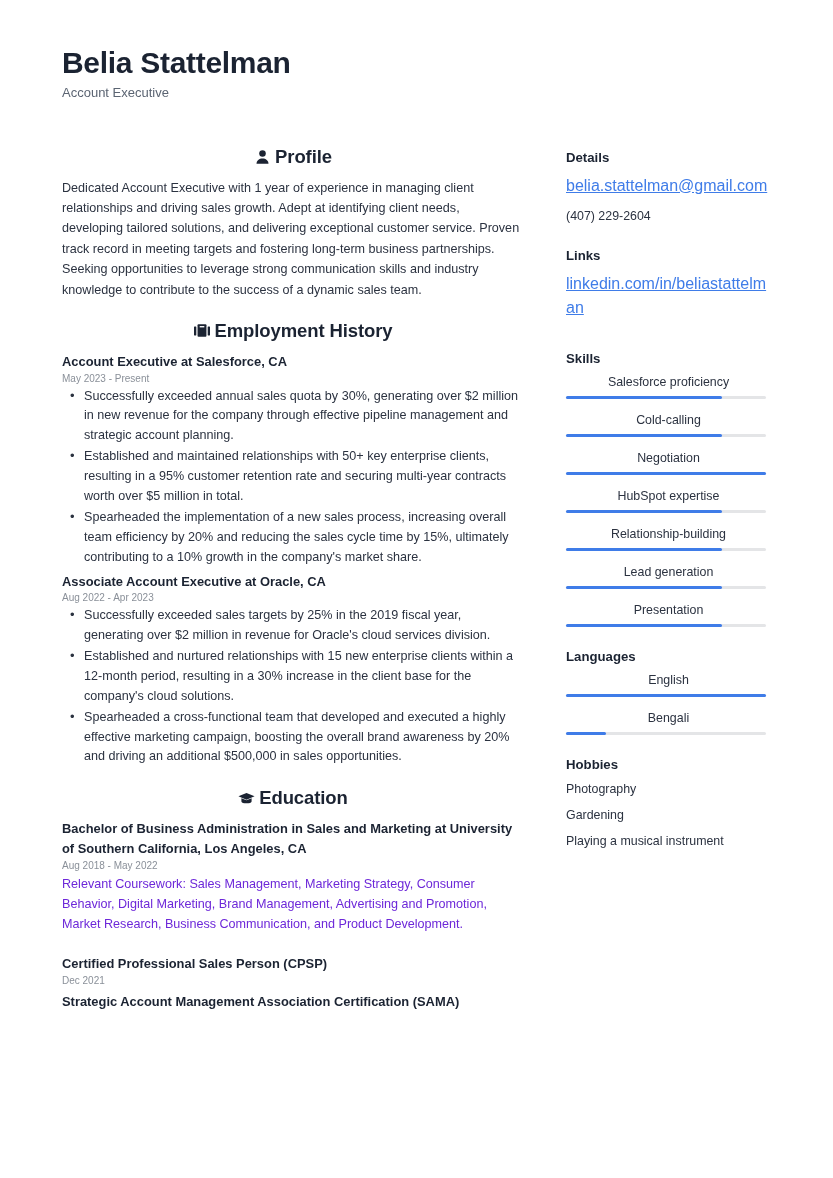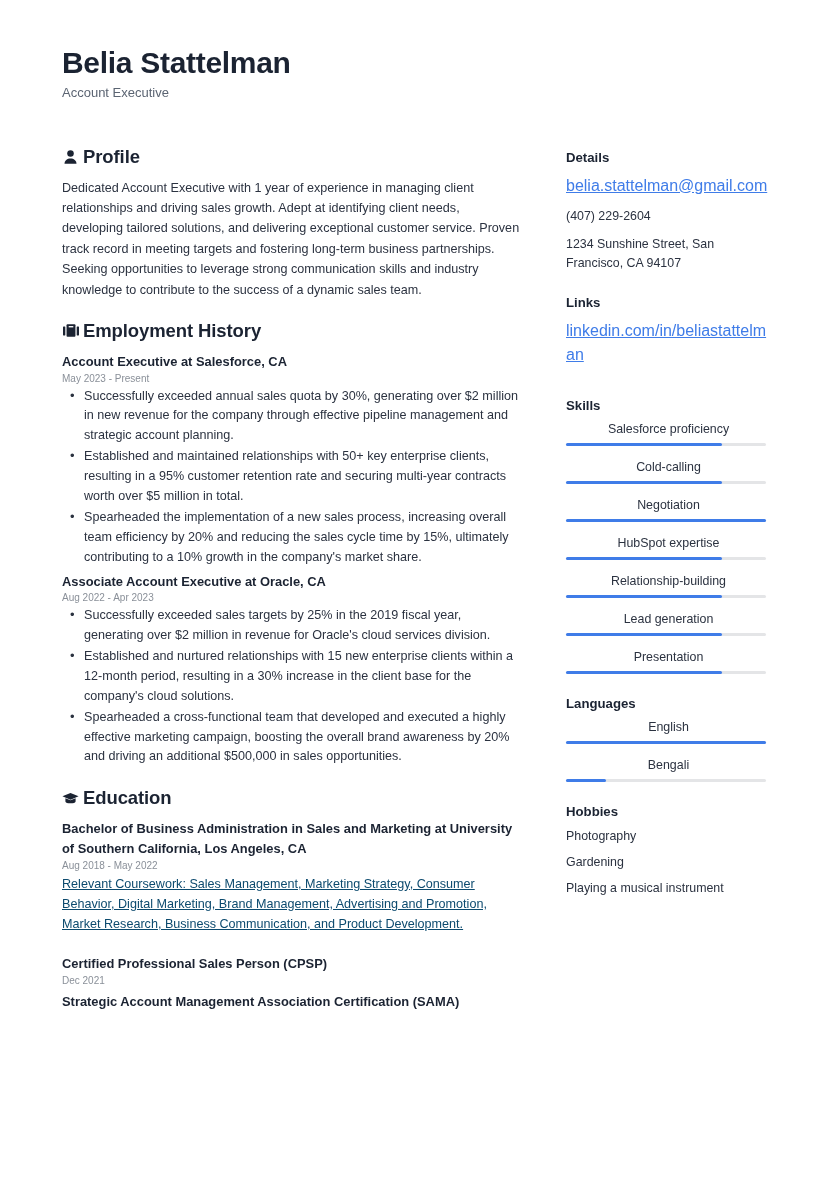--- a/index.html
+++ b/index.html
@@ -20,38 +20,38 @@
   }
   .job-title { font-size: 13px; color: #5b6472; margin-top: 5px; }
 
   
   .cols { display: flex; align-items: flex-start; }
   .left { width: 462px; flex: none; }
   .right { width: 205px; flex: none; margin-left: 42px; padding-top: 4px; }
 
   
   .section { margin-bottom: 20px; }
-  .section-head { display: flex; align-items: center; gap: 4px; margin-bottom: 10px; }
+  .section-head { display: flex; align-items: center; gap: 4px; margin-bottom: 10px; justify-content: center; }
   .section-icon { width: 17px; height: 18px; display: flex; align-items: center; justify-content: center; color: #1b2332; flex: none; }
   .section-icon svg { display: block; }
   .section-title { font-size: 18.5px; font-weight: bold; color: #1b2332; letter-spacing: -0.1px; }
 
   .body-text { font-size: 12.6px; line-height: 1.62; color: #2b3240; }
   .entry-title { font-size: 12.9px; font-weight: bold; color: #1b2332; line-height: 1.52; }
   .entry-date { font-size: 10px; color: #8a9099; margin-top: 1px; margin-bottom: 3px; }
   ul.bullets { list-style: none; margin: 0 0 2px 0; padding: 0; }
   ul.bullets li {
     position: relative; padding-left: 22px; font-size: 12.6px;
     line-height: 1.58; color: #2b3240; margin-bottom: 1px;
   }
   ul.bullets li::before {
     content: "\2022"; position: absolute; left: 8px; top: -1px;
     color: #2b3240; font-size: 13px;
   }
-  .entry-desc { font-size: 12.6px; line-height: 1.6; color: #0c4a6e; margin-top: 2px; text-decoration: underline; }
+  .entry-desc { font-size: 12.6px; line-height: 1.6; color: #6d28d9; margin-top: 2px; }
   .emp-entry { margin-bottom: 4px; }
   .edu-entry, .cert-entry { margin-bottom: 6px; }
 
   
   .side-block { margin-bottom: 22px; }
   .side-title { font-size: 13.2px; font-weight: bold; color: #1b2332; margin-bottom: 9px; }
   .side-line { font-size: 12.4px; line-height: 1.55; color: #2b3240; margin-bottom: 9px; }
   .side-link {
     font-size: 16px; line-height: 1.5; color: #3f7ce8;
     text-decoration: underline; display: inline-block; margin-bottom: 9px;
@@ -153,21 +153,20 @@
       </div>
 
     </div>
 
     <div class="right">
 
       <div class="side-block">
         <div class="side-title">Details</div>
         <a class="side-link" href="#" style="color: rgb(63, 124, 232);">belia.stattelman@gmail.com</a>
         <div class="side-line">(407) 229-2604</div>
-        <div class="side-line">1234 Sunshine Street, San Francisco, CA 94107</div>
       </div>
 
       <div class="side-block">
         <div class="side-title">Links</div>
         <a class="side-link" href="#" style="color: rgb(63, 124, 232);">linkedin.com/in/beliastattelman</a>
       </div>
 
       <div class="side-block">
         <div class="side-title">Skills</div>
         <div class="rate-item">

